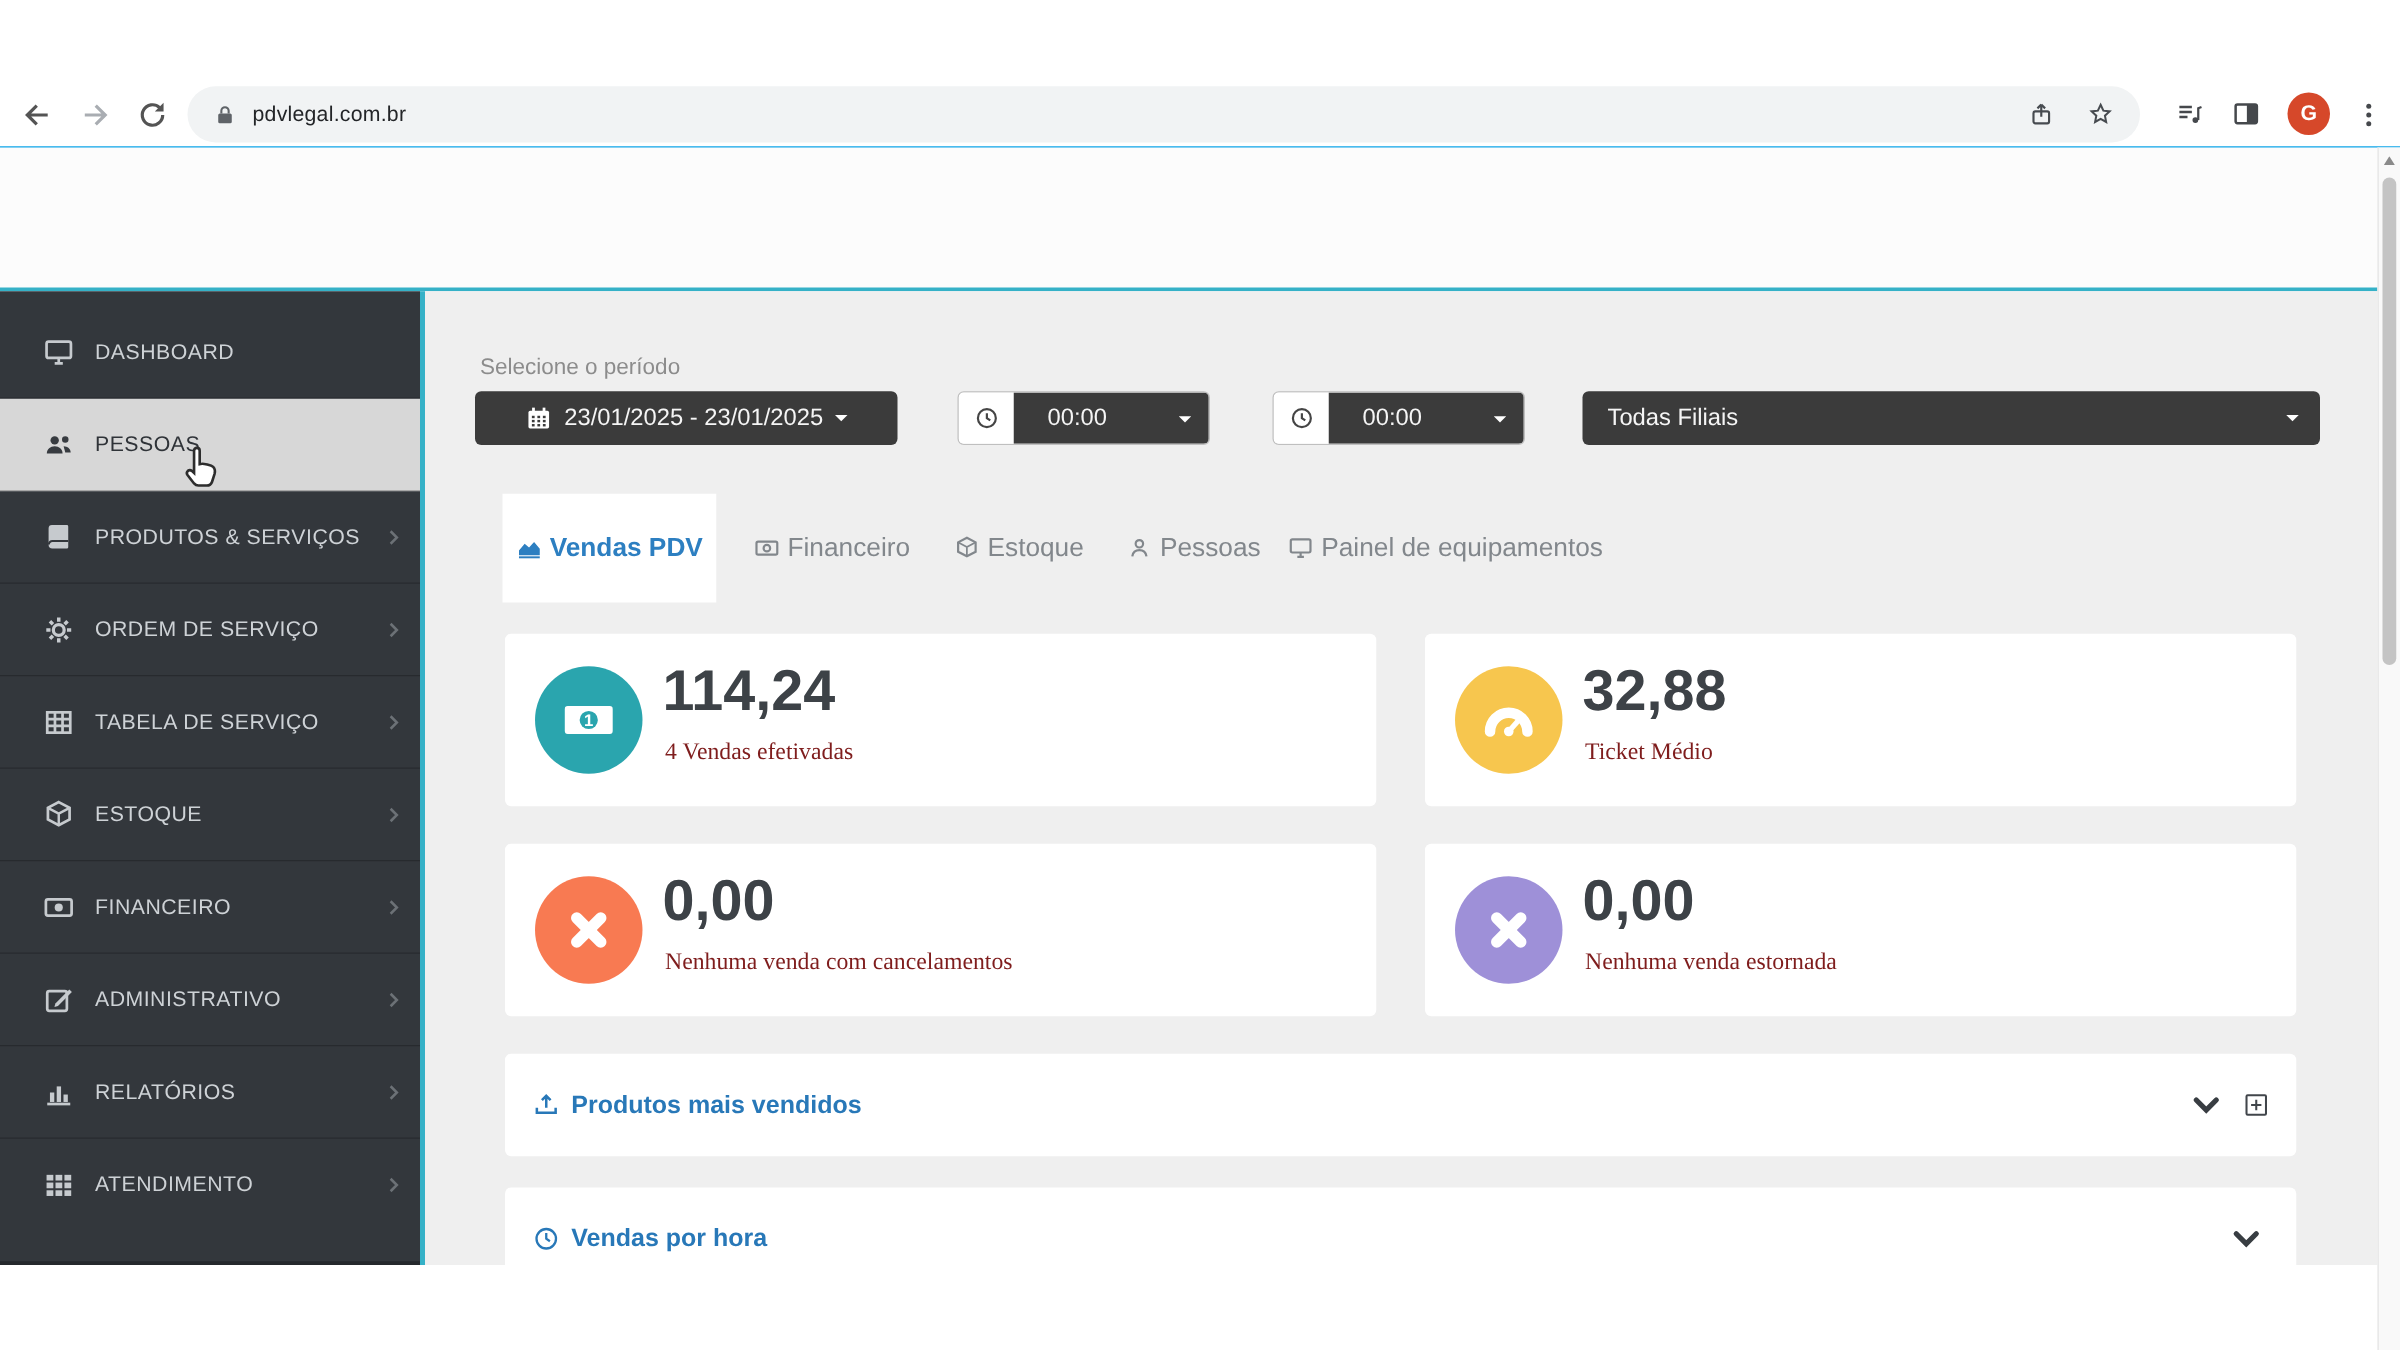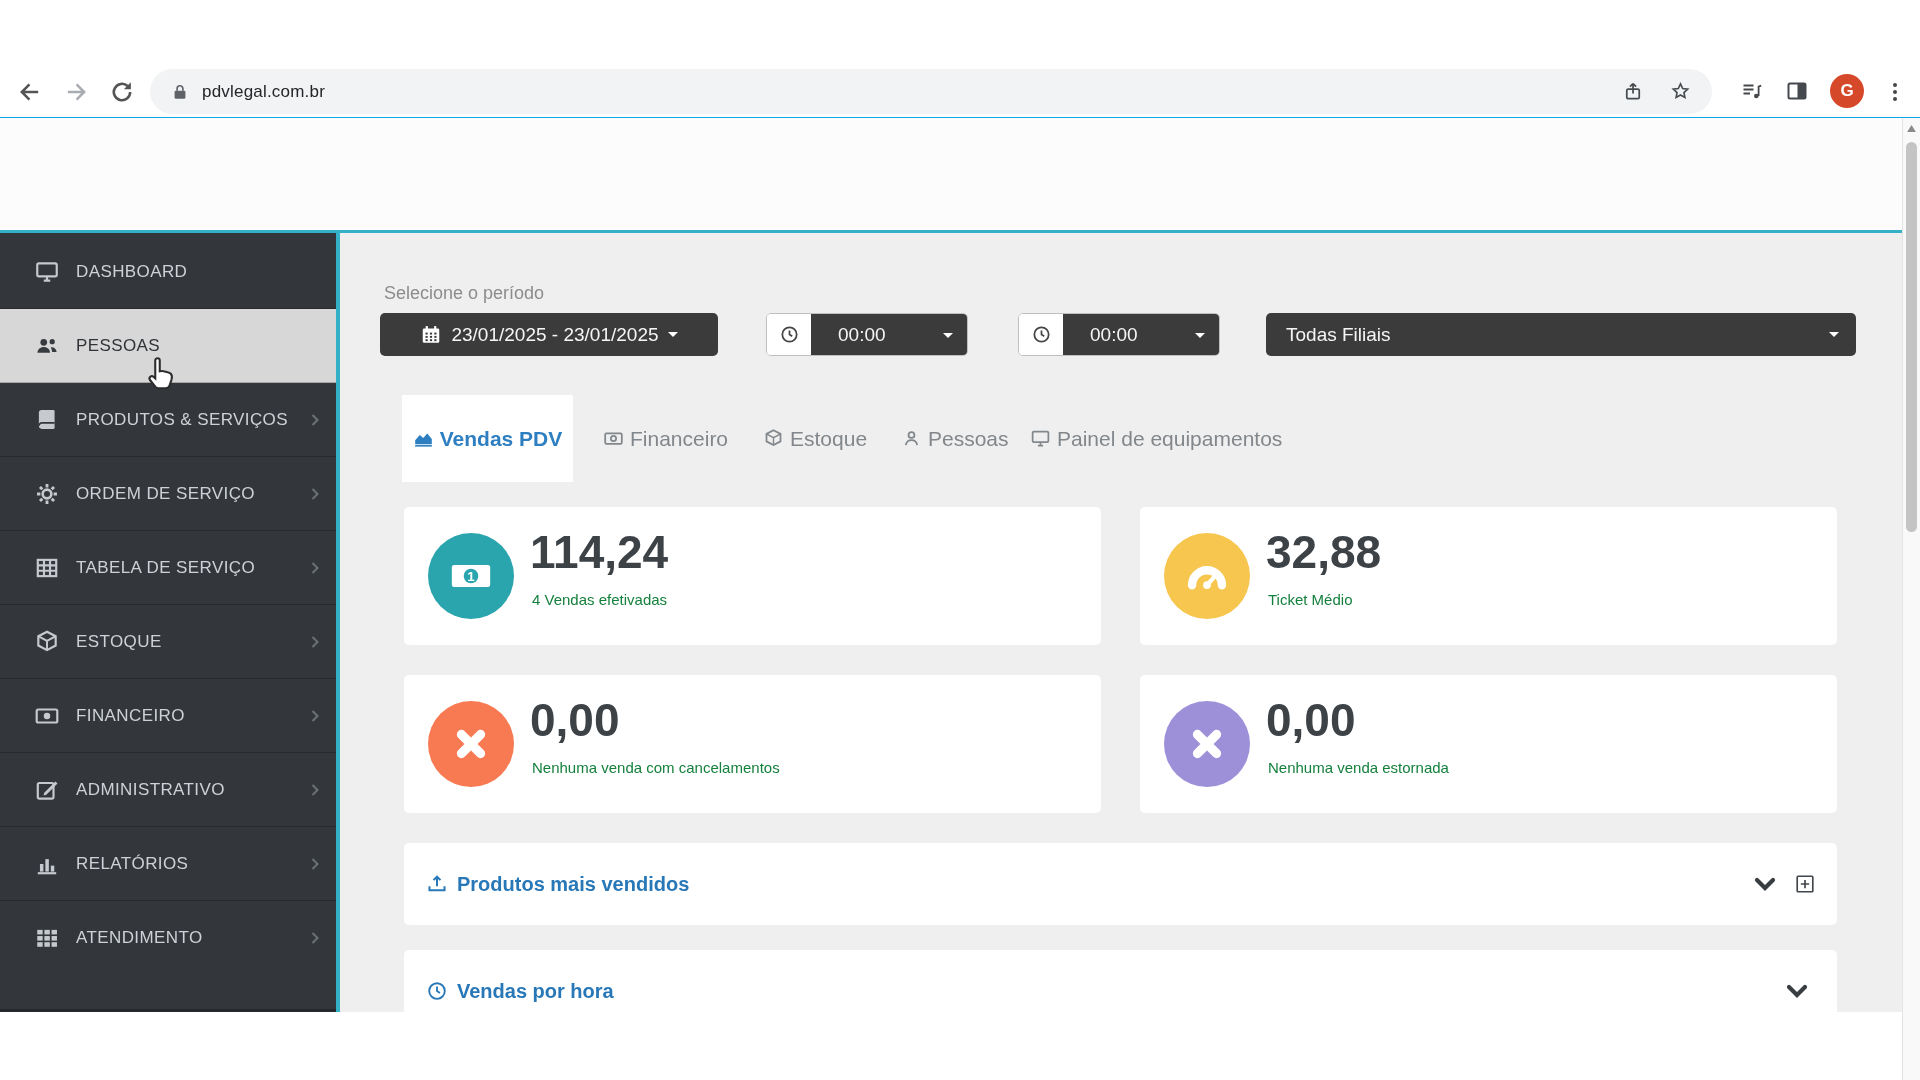--- a/index.html
+++ b/index.html
@@ -39,21 +39,21 @@
   .user-name{margin-left:10px;font-size:17px;color:#858585;white-space:nowrap;}
   .caret-gray{margin-left:10px;width:0;height:0;border-left:5px solid transparent;border-right:5px solid transparent;
               border-top:5px solid #9a9a9a;}
 
   
   .teal-line{position:absolute;left:0;top:230px;width:1902px;height:3px;background:#35b1c7;}
   .side-accent{position:absolute;left:336px;top:233px;width:4px;height:779px;background:#35b1c7;}
 
   
   .sidebar{position:absolute;left:0;top:233px;width:336px;height:779px;background:#33373c;
-           border-bottom:3px solid #25282c;box-sizing:border-box;padding-top:2px;}
+           border-bottom:3px solid #25282c;box-sizing:border-box;padding-top:12px;}
   .side-item{height:73px;display:flex;align-items:center;padding-left:34px;position:relative;
              color:#ced2d6;font-size:17px;letter-spacing:.4px;border-bottom:1px solid rgba(0,0,0,.22);cursor:pointer;}
   .side-item .ico{width:26px;height:26px;margin-right:16px;flex:none;opacity:.95;}
   .side-item .ico svg{width:100%;height:100%;}
   .side-item .chev{position:absolute;right:14px;width:14px;height:14px;color:#6c7176;}
   .side-item.active{background:#d7d7d7;color:#2f3338;}
 
   .cursor-hand{position:absolute;left:144px;top:356px;width:36px;height:40px;z-index:60;pointer-events:none;}
 
   
@@ -81,21 +81,21 @@
   .tab.active{left:62px;width:171px;justify-content:center;background:#fff;color:#2d7fc1;font-weight:bold;}
   .tab.t1{left:257px;} .tab.t2{left:417px;} .tab.t3{left:555px;} .tab.t4{left:684px;}
 
   
   .card{position:absolute;width:697px;height:138px;background:#fff;border-radius:5px;}
   .c0{left:64px;top:274px;} .c1{left:800px;top:274px;} .c2{left:64px;top:442px;} .c3{left:800px;top:442px;}
   .stat-circle{position:absolute;left:24px;top:26px;width:86px;height:86px;border-radius:50%;
                display:flex;align-items:center;justify-content:center;}
   .stat-circle svg{width:46px;height:46px;}
   .stat-val{position:absolute;left:126px;top:18px;font-size:46px;font-weight:bold;color:#3d4247;}
-  .stat-sub{position:absolute;left:128px;top:84px;font-size:15px;color:#15803d;}
+  .stat-sub{position:absolute;left:128px;top:84px;font-size:19px;color:#7f1d1d;font-family:Liberation Serif, serif;}
 
   
   .panel{position:absolute;left:64px;width:1433px;height:82px;background:#fff;border-radius:5px;}
   .p0{top:610px;} .p1{top:717px;}
   .panel-title{position:absolute;left:22px;top:0;height:82px;display:flex;align-items:center;gap:9px;cursor:pointer;}
   .panel-title svg{width:22px;height:22px;color:#2878b8;}
   .panel-title .txt{font-size:20px;font-weight:bold;color:#2878b8;}
   .panel-chev{position:absolute;top:28px;width:26px;height:26px;color:#383d42;cursor:pointer;}
   .p0 .panel-chev{left:1348px;} .p1 .panel-chev{left:1380px;}
   .panel-plus{position:absolute;left:1390px;top:30px;width:22px;height:22px;color:#41464b;cursor:pointer;}

